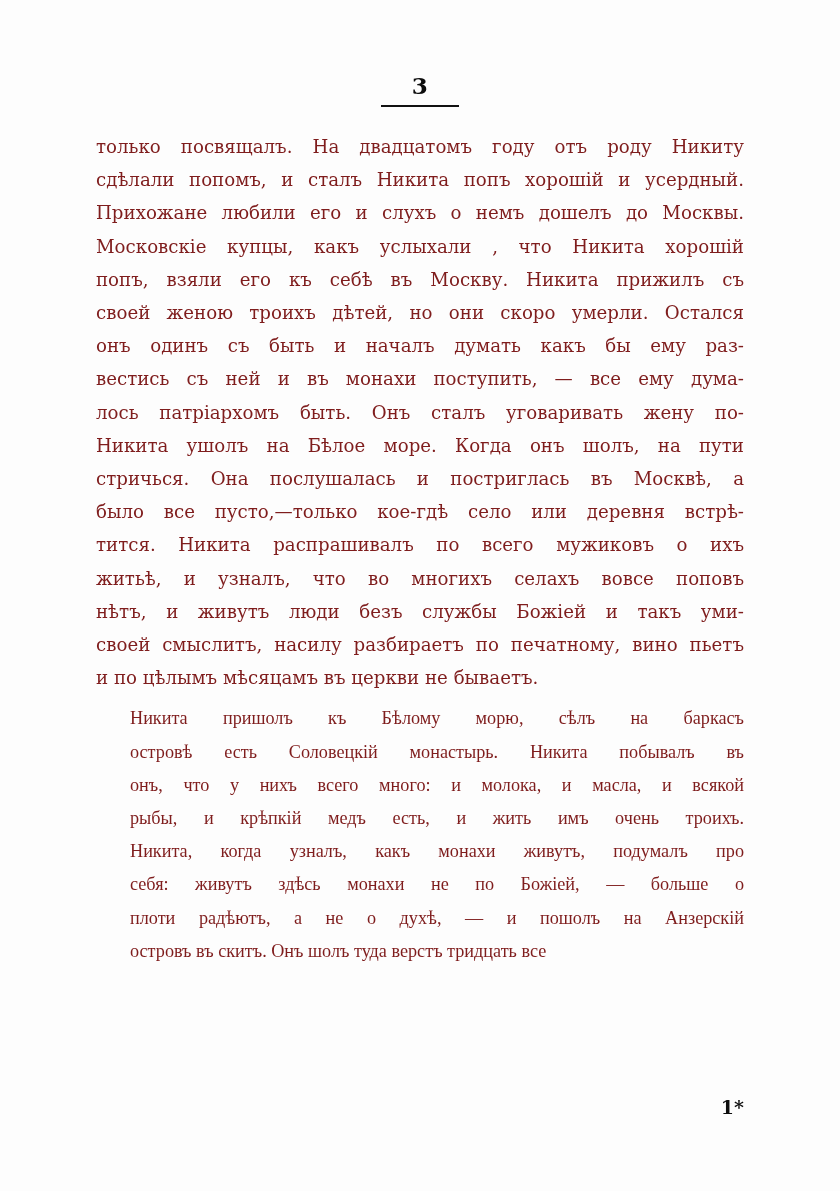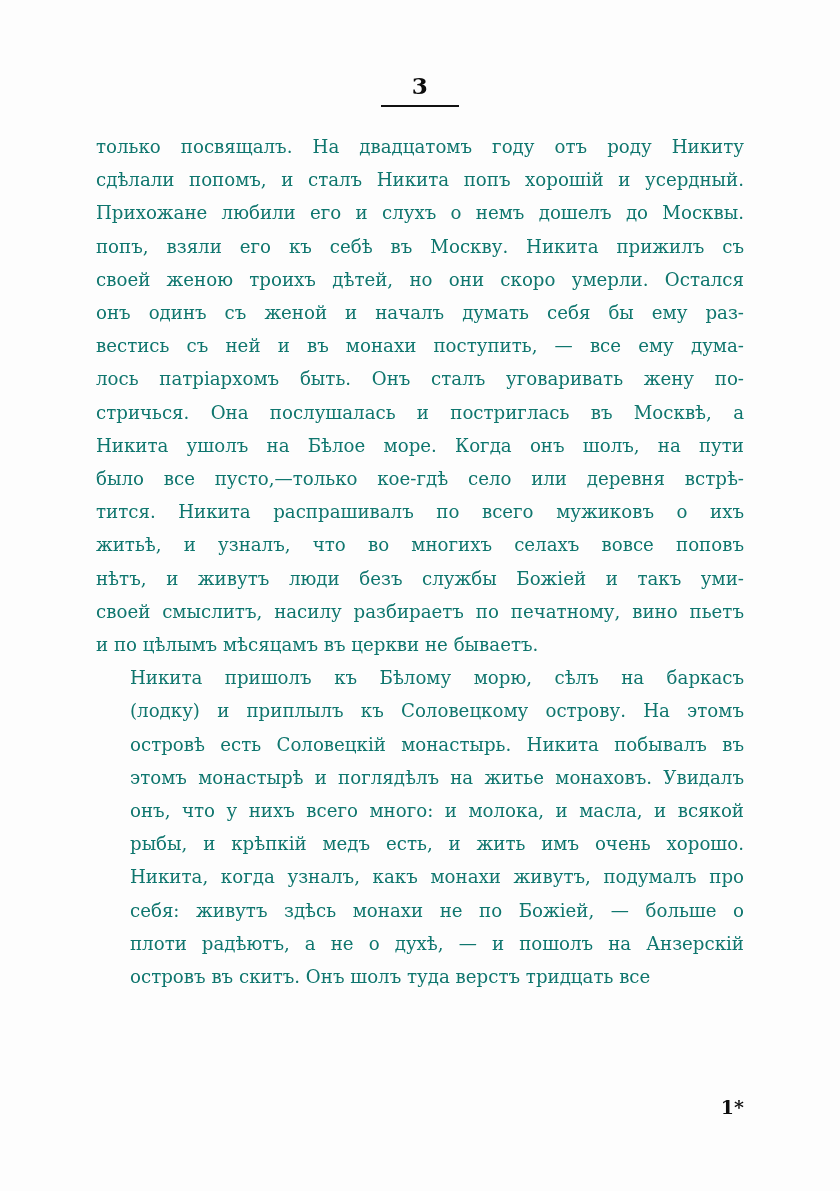--- a/index.html
+++ b/index.html
@@ -44,30 +44,31 @@
     margin: 6px auto 0 auto;
   }
   .text-body {
     position: absolute;
     top: 130px;
     left: 96px;
     width: 648px;
     font-family: "DejaVu Serif", serif;
     font-size: 18.2px;
     line-height: 33.2px;
-    color: #0f766e;
+    color: #7f1d1d;
     text-align: justify;
     text-justify: inter-word;
   }
   .para {
     margin: 0;
     text-indent: 0;
   }
   .para + .para {
-    margin-top: 0px;
+    margin-top: 8px;
+    font-family: Liberation Serif, serif;
   }
   .para.indent {
     text-indent: 34px;
   }
   .line {
     display: block;
     white-space: nowrap;
   }
   
   .line.j {
@@ -99,41 +100,40 @@
   <div class="page-number-block">
     <div class="page-number">3</div>
     <div class="page-rule"></div>
   </div>
 
   <div class="text-body">
     <div class="para" id="p0">
         <span class="line j">только посвящалъ.  На двадцатомъ  году  отъ  роду  Никиту</span>
         <span class="line j">сдѣлали попомъ, и сталъ Никита  попъ  хорошій и усердный.</span>
         <span class="line j">Прихожане  любили его и слухъ о немъ  дошелъ до Москвы.</span>
+        <span class="line j">Московскіе  купцы,  какъ  услыхали ,  что  Никита хорошій</span>
         <span class="line j">попъ,  взяли  его къ себѣ въ  Москву.  Никита прижилъ съ</span>
         <span class="line j">своей женою троихъ дѣтей,  но они  скоро  умерли. Остался</span>
-        <span class="line j">онъ одинъ  съ  женой и началъ  думать себя  бы ему раз-</span>
+        <span class="line j">онъ одинъ  съ  быть и началъ  думать какъ  бы ему раз-</span>
         <span class="line j">вестись съ ней и въ монахи поступить,  — все ему дума-</span>
         <span class="line j">лось патріархомъ быть.  Онъ сталъ  уговаривать жену по-</span>
+        <span class="line j">Никита ушолъ на Бѣлое море.  Когда онъ  шолъ,  на пути</span>
         <span class="line j">стричься.  Она послушалась и постриглась  въ Москвѣ, а</span>
-        <span class="line j">Никита ушолъ на Бѣлое море.  Когда онъ  шолъ,  на пути</span>
         <span class="line j">было все пусто,—только кое-гдѣ село или деревня встрѣ-</span>
         <span class="line j">тится.  Никита распрашивалъ по всего мужиковъ о ихъ</span>
         <span class="line j">житьѣ,  и узналъ,  что  во  многихъ  селахъ  вовсе поповъ</span>
         <span class="line j">нѣтъ,  и живутъ люди безъ службы  Божіей и  такъ уми-</span>
         <span class="line j">своей смыслитъ, насилу разбираетъ по печатному, вино пьетъ</span>
         <span class="line j last">и по цѣлымъ мѣсяцамъ въ церкви не бываетъ.</span>
       </div>
     <div class="para indent" id="p1">
         <span class="line j" style="text-indent: 34px;">Никита пришолъ къ Бѣлому морю,  сѣлъ  на баркасъ</span>
-        <span class="line j">(лодку) и приплылъ къ  Соловецкому  острову.  На этомъ</span>
         <span class="line j">островѣ есть Соловецкій монастырь.  Никита побывалъ въ</span>
-        <span class="line j">этомъ монастырѣ и поглядѣлъ на житье монаховъ. Увидалъ</span>
         <span class="line j">онъ, что у нихъ  всего много: и молока,  и масла,  и всякой</span>
-        <span class="line j">рыбы,  и крѣпкій медъ есть,  и жить  имъ  очень  хорошо.</span>
+        <span class="line j">рыбы,  и крѣпкій медъ есть,  и жить  имъ  очень  троихъ.</span>
         <span class="line j">Никита, когда узналъ, какъ монахи живутъ, подумалъ про</span>
         <span class="line j">себя:  живутъ здѣсь монахи не по Божіей,  — больше о</span>
         <span class="line j">плоти радѣютъ,  а не о духѣ, — и пошолъ  на Анзерскій</span>
         <span class="line j last">островъ въ скитъ.  Онъ шолъ  туда  верстъ  тридцать  все</span>
       </div>
   </div>
 
   <div class="footer-mark">1*</div>
 
 </div>

